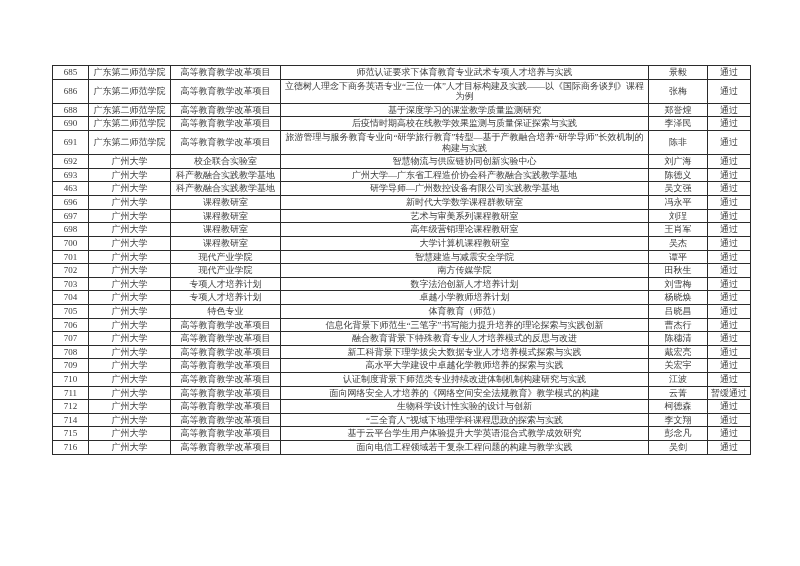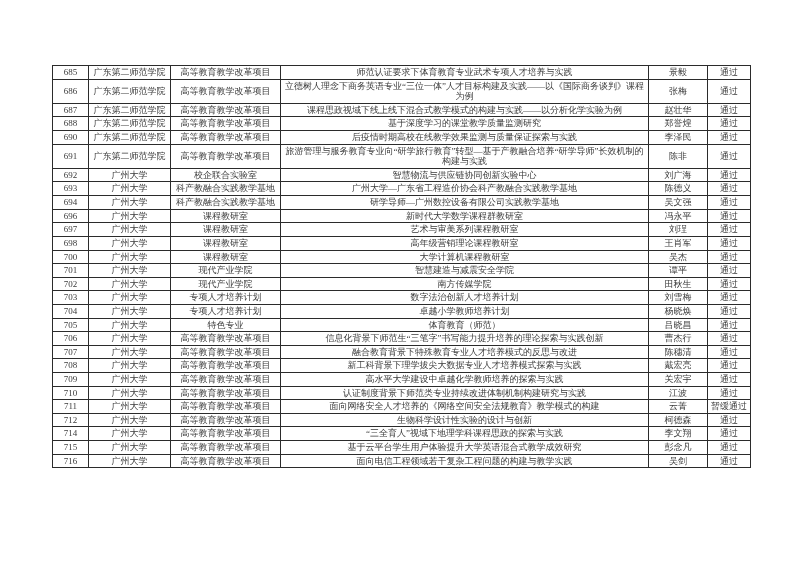--- a/index.html
+++ b/index.html
@@ -66,28 +66,20 @@
   </tr>
         <tr>
     <td>686</td>
     <td>广东第二师范学院</td>
     <td>高等教育教学改革项目</td>
     <td>立德树人理念下商务英语专业“三位一体”人才目标构建及实践——以《国际商务谈判》课程为例</td>
     <td>张梅</td>
     <td>通过</td>
   </tr>
         <tr>
-    <td>687</td>
-    <td>广东第二师范学院</td>
-    <td>高等教育教学改革项目</td>
-    <td>课程思政视域下线上线下混合式教学模式的构建与实践——以分析化学实验为例</td>
-    <td>赵壮华</td>
-    <td>通过</td>
-  </tr>
-        <tr>
     <td>688</td>
     <td>广东第二师范学院</td>
     <td>高等教育教学改革项目</td>
     <td>基于深度学习的课堂教学质量监测研究</td>
     <td>郑誉煌</td>
     <td>通过</td>
   </tr>
         <tr>
     <td>690</td>
     <td>广东第二师范学院</td>
@@ -114,21 +106,21 @@
   </tr>
         <tr>
     <td>693</td>
     <td>广州大学</td>
     <td>科产教融合实践教学基地</td>
     <td>广州大学—广东省工程造价协会科产教融合实践教学基地</td>
     <td>陈德义</td>
     <td>通过</td>
   </tr>
         <tr>
-    <td>694</td>
+    <td>463</td>
     <td>广州大学</td>
     <td>科产教融合实践教学基地</td>
     <td>研学导师—广州数控设备有限公司实践教学基地</td>
     <td>吴文强</td>
     <td>通过</td>
   </tr>
         <tr>
     <td>696</td>
     <td>广州大学</td>
     <td>课程教研室</td>

